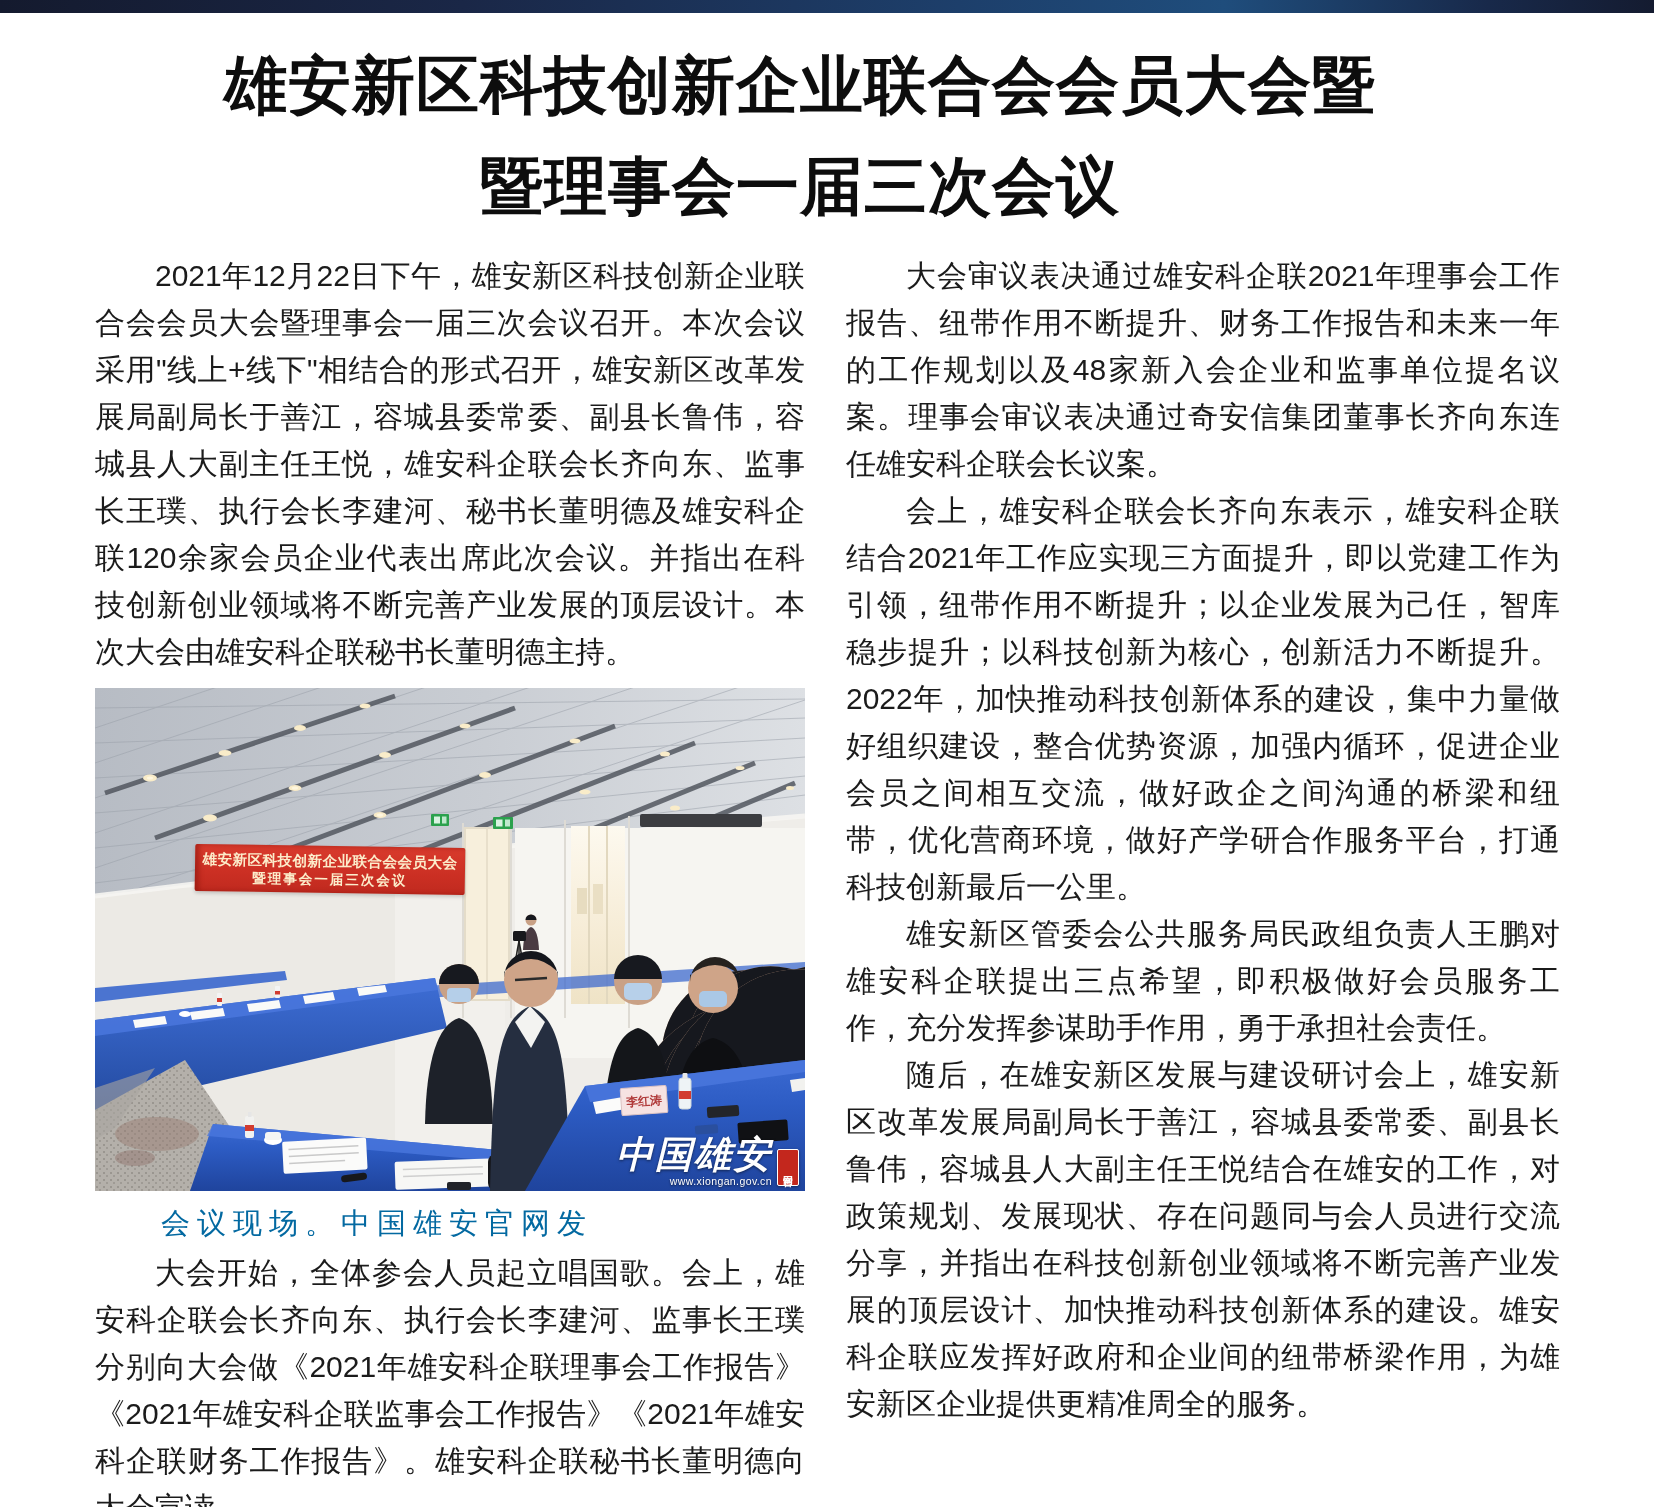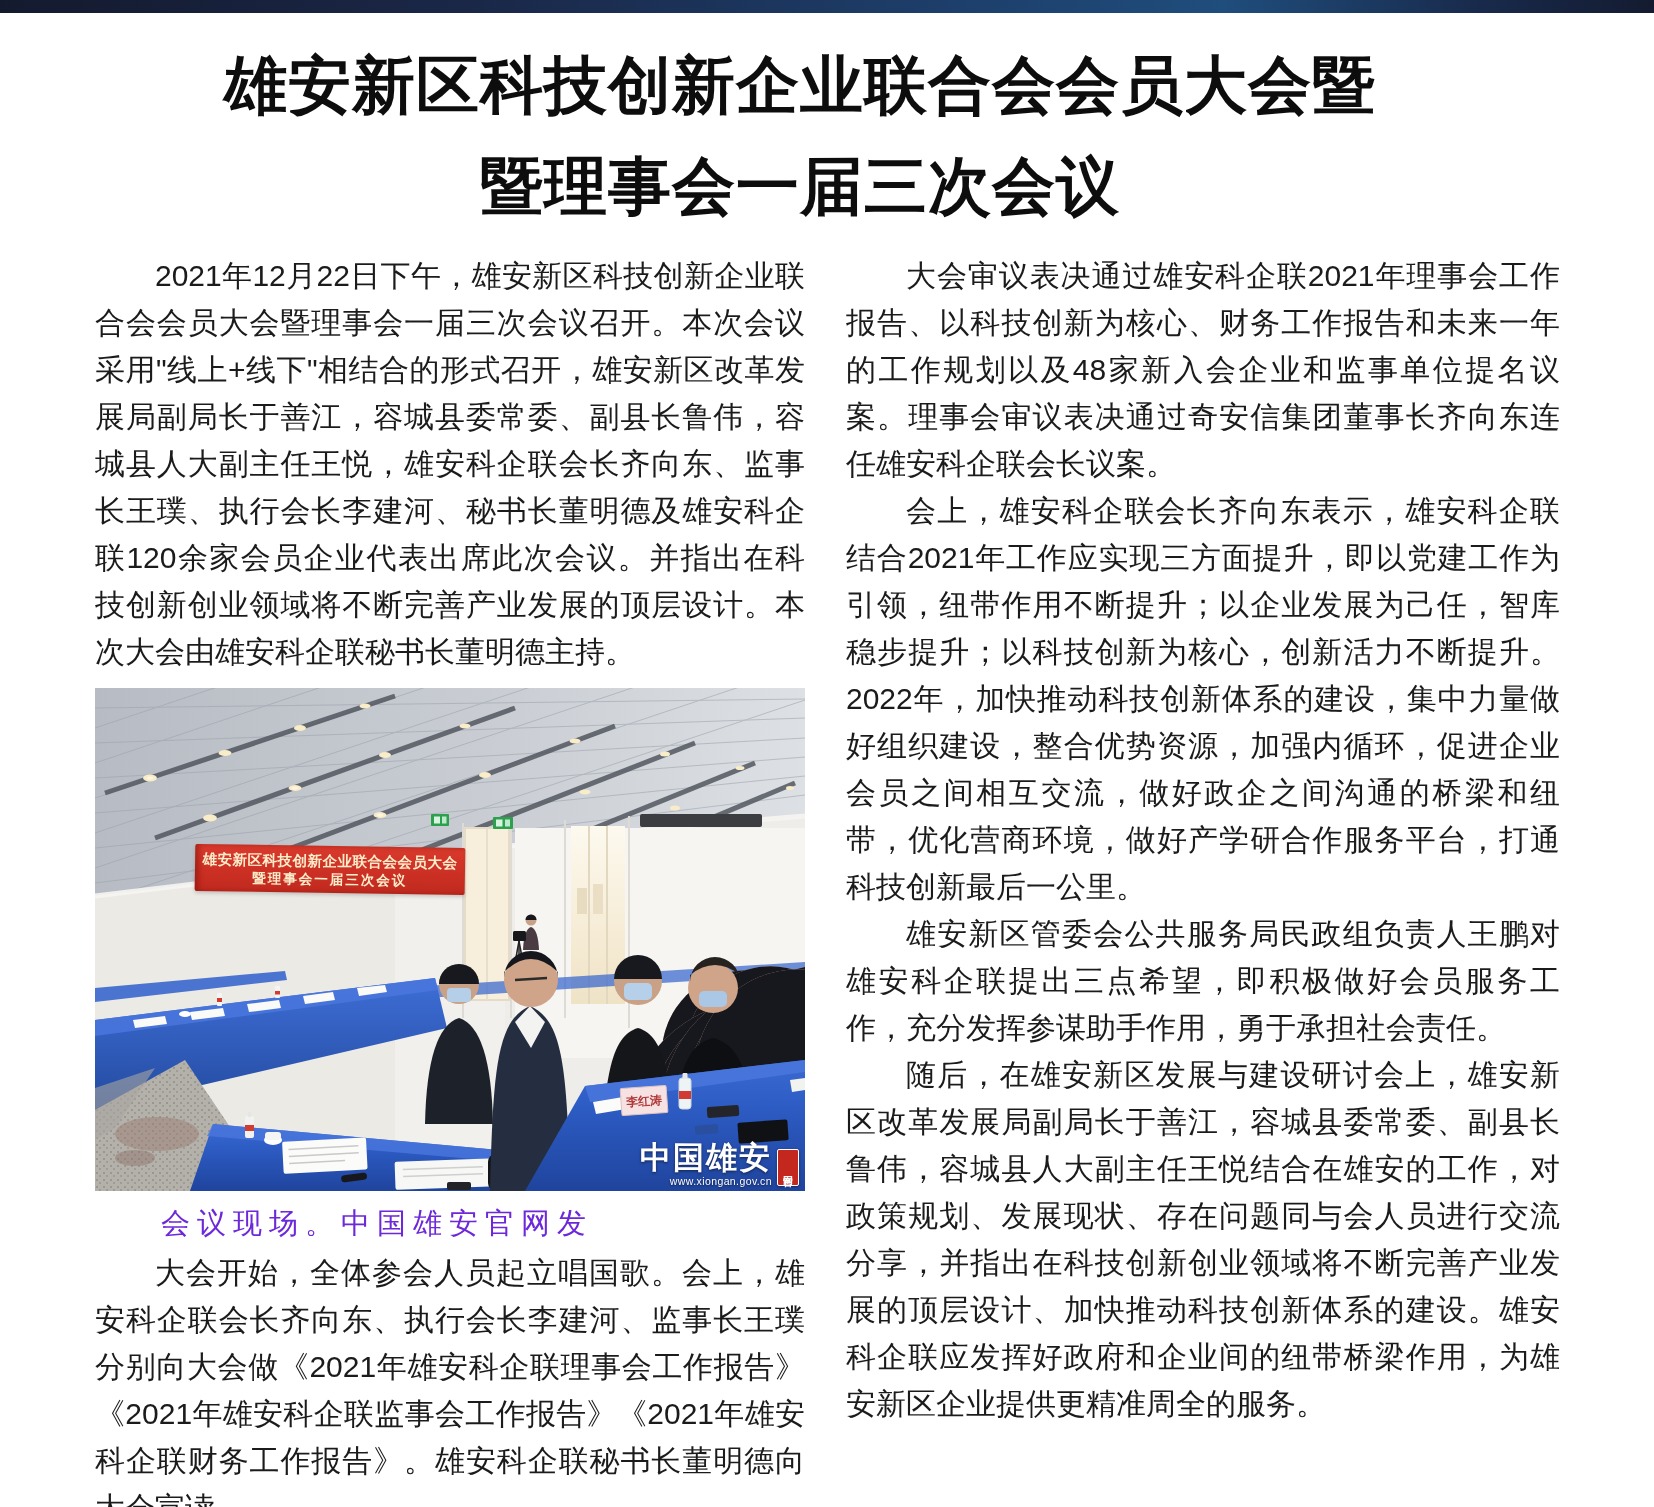--- a/index.html
+++ b/index.html
@@ -25,41 +25,41 @@
   }
   .col-left{left:95px;width:710px;}
   .col-right{left:846px;width:714px;}
   .col p{margin:0;text-indent:2em;}
   .col p.cont{text-indent:0;}
   .figure{position:relative;width:710px;height:503px;margin:13px 0 6px 0;overflow:hidden;background:#efeeea;}
   .figure svg{position:absolute;left:0;top:0;}
   .caption{
     margin:2px 0 0 0;padding-left:66px;text-indent:0 !important;
     font-family:"Liberation Serif","DejaVu Serif",serif;
-    font-size:29px;letter-spacing:7px;color:#6d28d9;font-weight:500;line-height:52px;
+    font-size:29px;letter-spacing:7px;color:#0369a1;font-weight:500;line-height:52px;
   }
   
   .banner{
     position:absolute;left:100px;top:158px;width:270px;height:47px;
     transform:rotate(0.9deg);border-radius:2px;
     background:linear-gradient(180deg,#d93b2d 0%,#cb2f23 60%,#c02a1f 100%);
     box-shadow:0 2px 4px rgba(0,0,0,0.18), inset 4px 0 5px rgba(120,10,5,0.45);
     display:flex;flex-direction:column;justify-content:center;
     color:#fcedcb;text-align:center;font-weight:bold;
   }
   .banner .l1{font-size:14.5px;line-height:19px;letter-spacing:0.5px;}
   .banner .l2{font-size:13.5px;line-height:17px;letter-spacing:2px;}
   .watermark{
     position:absolute;right:6px;bottom:5px;display:flex;align-items:flex-end;
     color:#ffffff;
   }
   .wm-txt{text-align:right;line-height:1;}
   .wm-main{
     font-family:"Liberation Serif","DejaVu Serif",serif;
-    font-size:31px;font-weight:bold;letter-spacing:2px;
+    font-size:37px;font-weight:bold;font-style:italic;letter-spacing:2px;
     text-shadow:0 1px 3px rgba(0,0,0,0.55);
   }
   .wm-url{font-size:10.5px;letter-spacing:0.4px;margin-top:3px;text-shadow:0 1px 2px rgba(0,0,0,0.6);}
   .wm-seal{
     width:22px;height:37px;margin-left:5px;background:#c3271d;
     border:1.5px solid #ffffff;border-radius:2px;box-sizing:border-box;
     color:#fff;font-size:10px;line-height:11px;font-weight:bold;
     display:flex;align-items:center;justify-content:center;text-align:center;
     writing-mode:vertical-rl;box-shadow:0 1px 3px rgba(0,0,0,0.4);
   }
@@ -413,19 +413,19 @@
         <div class="wm-seal">官网</div>
       </div>
     </div>
 
     <p class="caption">会议现场。中国雄安官网发</p>
 
     <p>大会开始，全体参会人员起立唱国歌。会上，雄安科企联会长齐向东、执行会长李建河、监事长王璞分别向大会做《2021年雄安科企联理事会工作报告》《2021年雄安科企联监事会工作报告》《2021年雄安科企联财务工作报告》。雄安科企联秘书长董明德向大会宣读</p>
   </div>
 
   <div class="col col-right">
-    <p>大会审议表决通过雄安科企联2021年理事会工作报告、以科技创新为核心、财务工作报告和未来一年的工作规划以及48家新入会企业和监事单位提名议案。理事会审议表决通过奇安信集团董事长齐向东连任雄安科企联会长议案。</p>
+    <p>大会审议表决通过雄安科企联2021年理事会工作报告、纽带作用不断提升、财务工作报告和未来一年的工作规划以及48家新入会企业和监事单位提名议案。理事会审议表决通过奇安信集团董事长齐向东连任雄安科企联会长议案。</p>
     <p>会上，雄安科企联会长齐向东表示，雄安科企联结合2021年工作应实现三方面提升，即以党建工作为引领，纽带作用不断提升；以企业发展为己任，智库稳步提升；以科技创新为核心，创新活力不断提升。2022年，加快推动科技创新体系的建设，集中力量做好组织建设，整合优势资源，加强内循环，促进企业会员之间相互交流，做好政企之间沟通的桥梁和纽带，优化营商环境，做好产学研合作服务平台，打通科技创新最后一公里。</p>
     <p>雄安新区管委会公共服务局民政组负责人王鹏对雄安科企联提出三点希望，即积极做好会员服务工作，充分发挥参谋助手作用，勇于承担社会责任。</p>
     <p><span>随后，在雄安新区发展与建设研讨会上，雄安新区改革发展局副局长于善江，容城县委常委、副县长鲁伟，容城县人大副主任王悦结合在雄安的工作，对政策规划、发展现状、存在问题同与会人员进行交流分享，并指出在科技创新创业领域将不断完善产业发展的顶层设计、加快推动科技创新体系的建设。雄安科企联应发挥好政府和企业间的纽带桥梁作用，为雄安新区企业提供更精准周全的服务。</span></p>
   </div>
 
 </div>
 
 </body></html>

